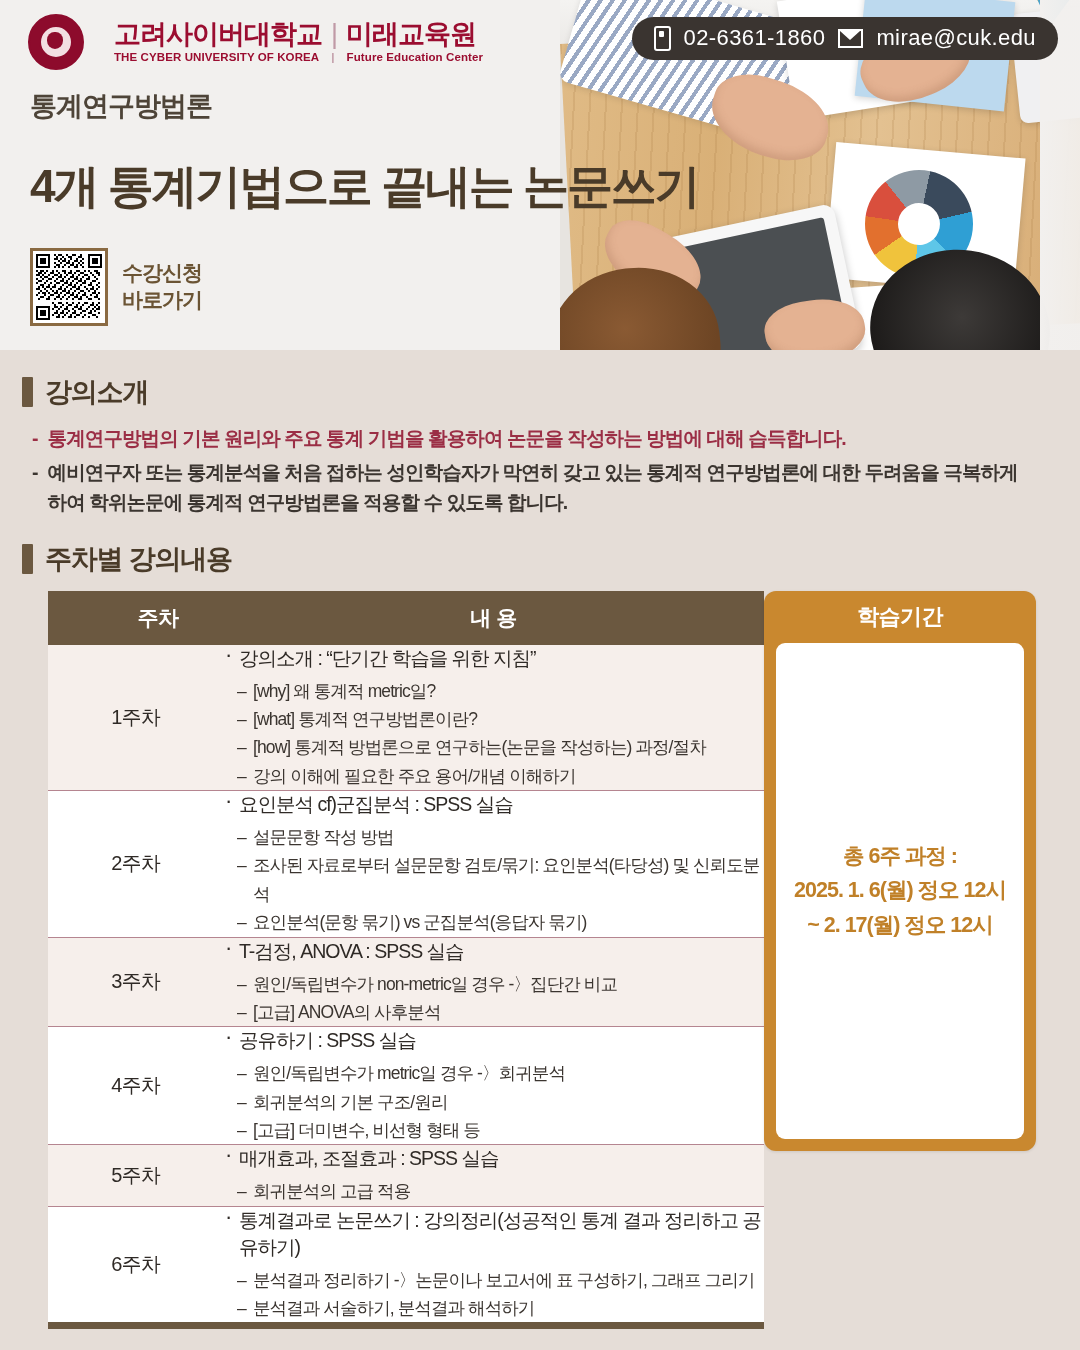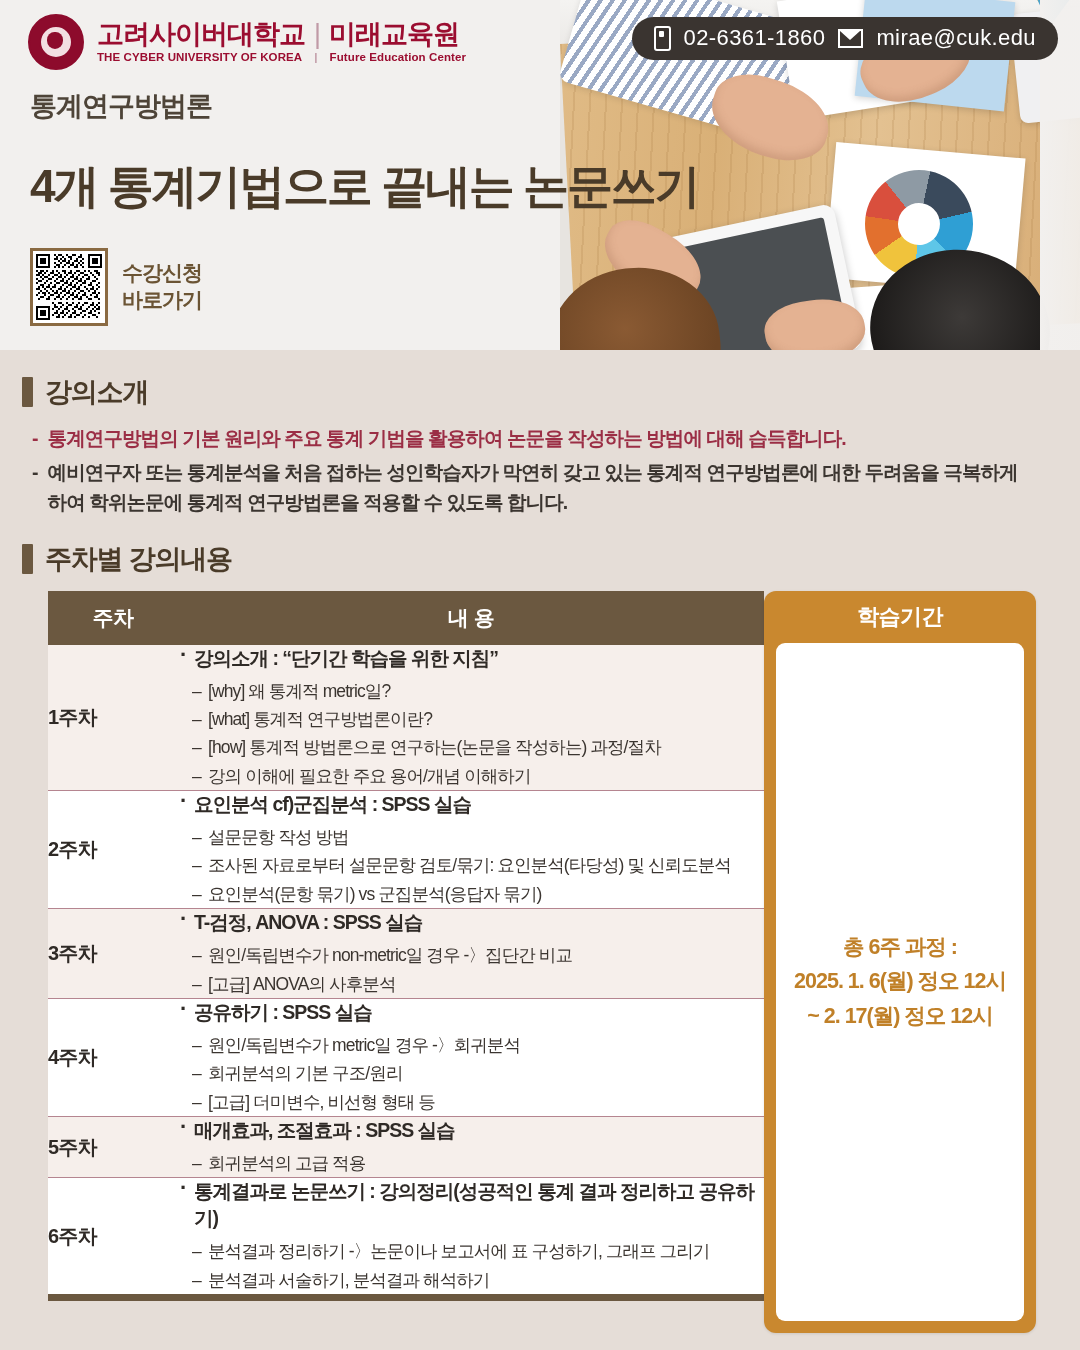--- a/index.html
+++ b/index.html
@@ -95,21 +95,21 @@
   .laptop{
     position:absolute;left:455px;top:10px;width:80px;height:110px;background:#f0f0f2;border-radius:8px;transform:rotate(-6deg);
     box-shadow:0 2px 6px rgba(0,0,0,.15);
   }
   .hdr-fade{
     position:absolute;left:480px;top:0;width:160px;height:350px;
     background:linear-gradient(90deg,#f2f0ee 0%,rgba(242,240,238,.92) 30%,rgba(242,240,238,0) 100%);
   }
 
   
-  .logo{position:absolute;left:28px;top:14px;display:flex;align-items:center;gap:13px;z-index:6;}
+  .logo{position:absolute;left:28px;top:14px;display:flex;align-items:center;gap:30px;z-index:6;}
   .seal{
     width:52px;height:52px;border-radius:50%;
     background:radial-gradient(circle at 50% 50%,#ffffff 0 38%,#8d0b2c 38% 100%);
     border:2px solid #8d0b2c;position:relative;flex:0 0 auto;
   }
   .seal:before{
     content:"";position:absolute;left:9px;top:9px;width:30px;height:30px;border-radius:50%;
     background:#f3dfe2;border:2px solid #8d0b2c;
   }
   .seal:after{
@@ -171,44 +171,44 @@
   .grid{position:relative;margin:0 0 0 0;}
   .tbl{
     position:absolute;left:48px;top:0;width:716px;
     border-collapse:collapse;
     border-bottom:7px solid #6b5840;
   }
   .tbl thead th{
     background:#6b5840;color:#fff;font-size:21px;font-weight:bold;
     padding:13px 0;letter-spacing:-.5px;
   }
-  .tbl th.c-week{width:130px;}
+  .tbl th.c-week{width:130px;padding-left:45px;}
   .tbl td{vertical-align:middle;padding:0;}
   .tbl tr{border-bottom:1.4px solid #b58590;}
   .tbl tr:last-child{border-bottom:none;}
   .row-a{background:#f6efeb;}
   .row-b{background:#ffffff;}
   .wk{
-    width:130px;text-align:left;font-size:20px;font-weight:bold;color:#2f2a26;letter-spacing:-.8px;
+    width:130px;text-align:center;font-size:20px;font-weight:normal;color:#2f2a26;letter-spacing:-.8px;
   }
   .cnt{padding:14px 8px 15px 0;}
   .cnt .lead{
-    font-size:19.5px;font-weight:bold;color:#2f2a26;letter-spacing:-1px;margin-bottom:5px;
+    font-size:19.5px;font-weight:normal;color:#2f2a26;letter-spacing:-1px;margin-bottom:5px;
     position:relative;padding-left:16px;
   }
   .cnt .lead:before{content:"·";position:absolute;left:2px;top:-3px;font-size:22px;}
   .cnt .sub{
     font-size:17.5px;color:#3b3530;letter-spacing:-.9px;line-height:1.62;padding-left:30px;
     position:relative;
   }
   .cnt .sub:before{content:"–";position:absolute;left:14px;}
 
   
   .panel{
-    position:absolute;left:764px;top:0;width:272px;height:742px;
+    position:absolute;left:764px;top:0;width:272px;height:560px;
     background:#c9882f;border-radius:12px;
     box-shadow:0 1px 3px rgba(0,0,0,.10);
   }
   .panel-head{
     height:52px;display:flex;align-items:center;justify-content:center;
     color:#fff;font-size:22px;font-weight:bold;letter-spacing:-.6px;
   }
   .panel-body{
     position:absolute;left:12px;right:12px;top:52px;bottom:12px;
     background:#fff;border-radius:9px;

